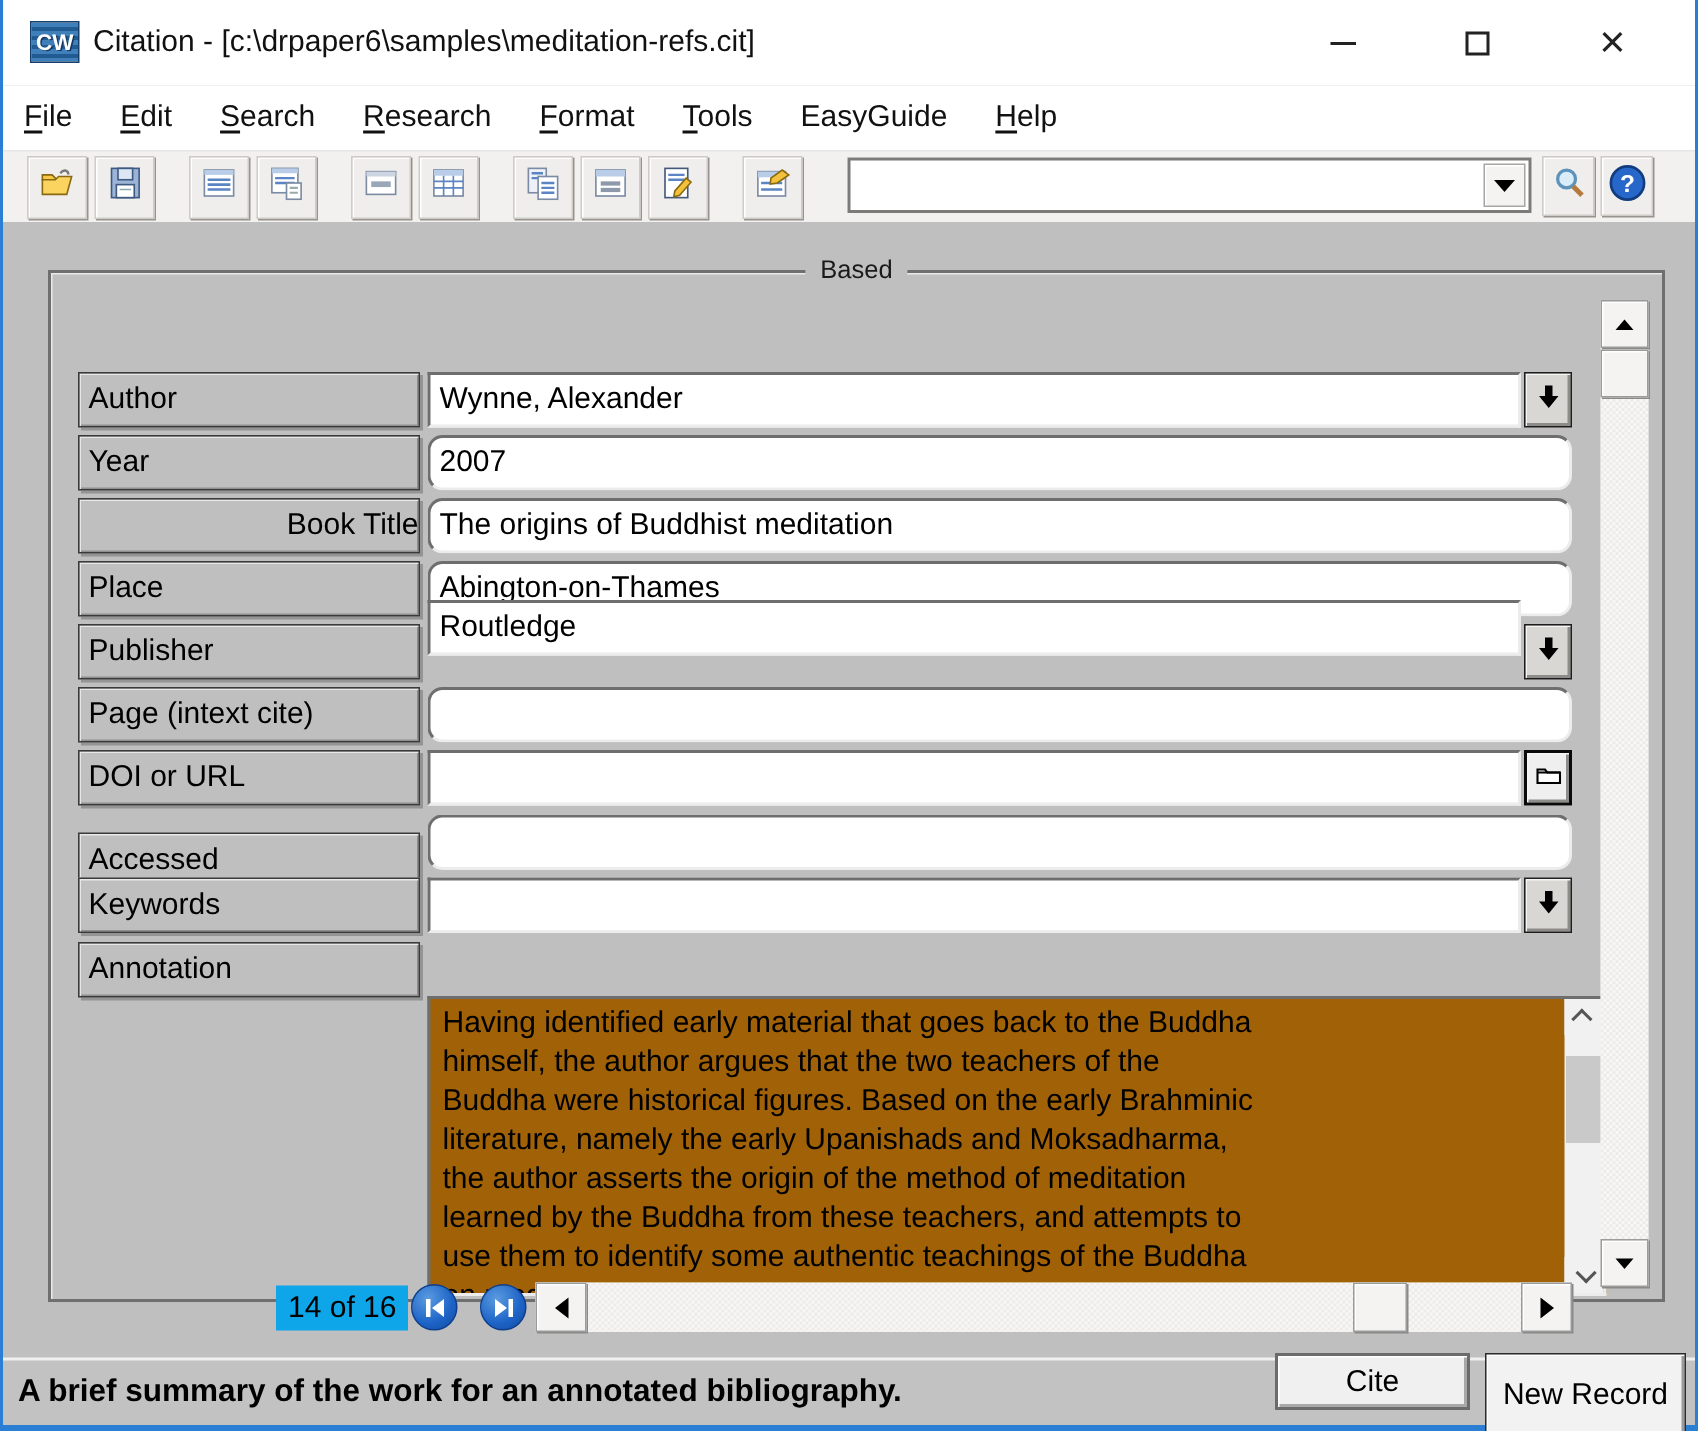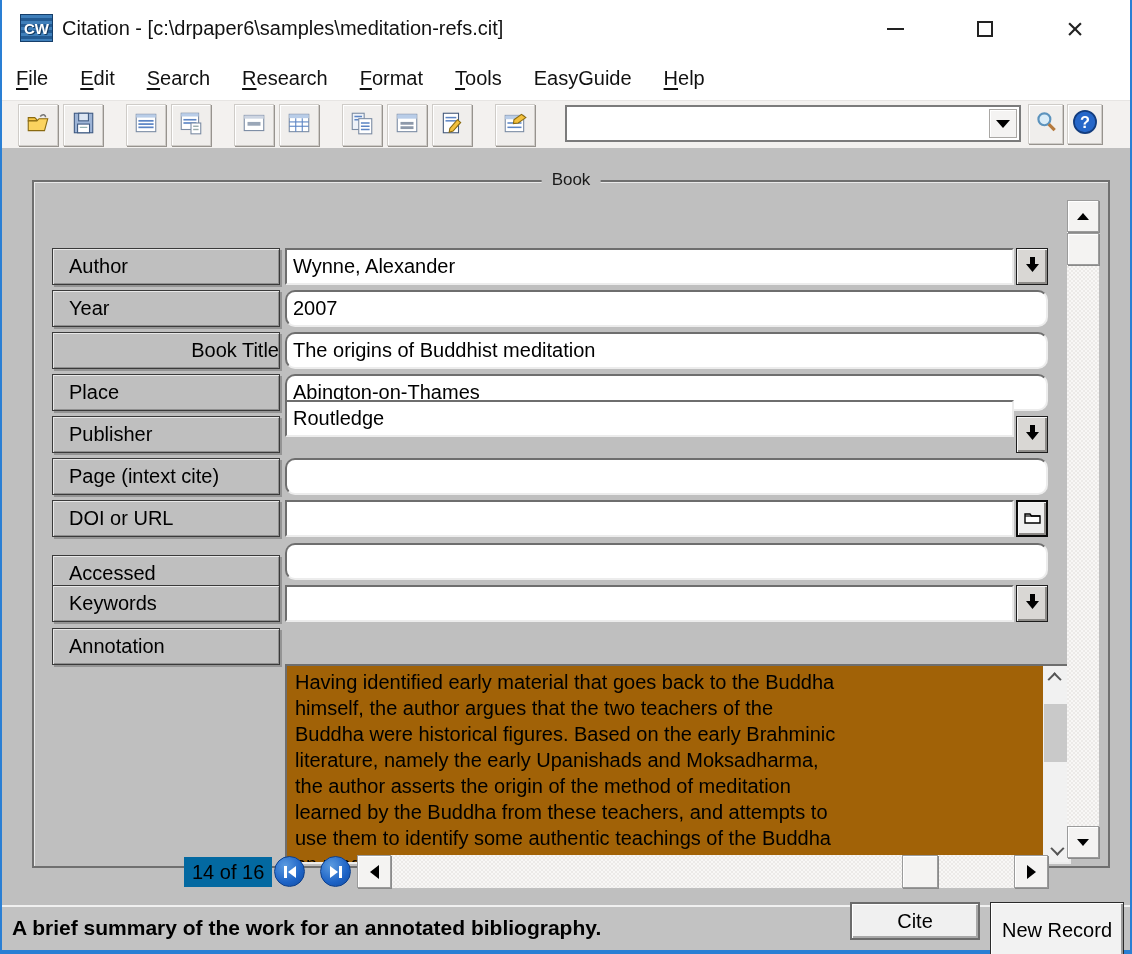--- a/index.html
+++ b/index.html
@@ -58,21 +58,21 @@
   
   .groupbox { position:absolute; left:30px; top:180px; width:1078px; height:688px;
               border:2px solid #6f6f6f; box-shadow:1px 1px 0 #e9e9e9 inset; }
   .groupbox-legend { position:absolute; top:-12px; left:50%; transform:translateX(-50%);
                      background:#bfbfbf; padding:0 10px; font-size:17px; color:#1a1a1a; }
 
   
   .field-label { position:absolute; left:18px; width:228px; height:37px; background:#bfbfbf;
                  border:1px solid #3a3a3a;
                  box-shadow: inset 1px 1px 0 #e8e8e8, inset -1px -1px 0 #8f8f8f, 2px 2px 0 #949494;
-                 font-size:20px; color:#000; line-height:34px; padding-left:16px; }
+                 font-size:20px; color:#000; line-height:34px; padding-left:6px; }
   .field-input { position:absolute; left:251px; height:37px; background:#fff;
                  border:2px solid; border-color:#6e6e6e #ececec #ececec #6e6e6e;
                  font-size:20px; color:#000; padding:0 6px;
                  font-family:"Liberation Sans","DejaVu Sans",sans-serif; outline:none; }
   .w-full { width:763px;border-radius:10px; }
   .w-btn  { width:729px; }
   .mini-btn { position:absolute; left:982px; width:32px; height:37px; background:#d9d7d4;
               border:1px solid #1d1d1d;
               box-shadow: inset 1px 1px 0 #f6f6f6, inset -2px -2px 0 #8e8c89;
               display:flex; align-items:center; justify-content:center; }
@@ -97,21 +97,21 @@
                                linear-gradient(45deg,#eceae8 25%,transparent 25%,transparent 75%,#eceae8 75%);
               background-size:4px 4px; background-position:0 0,2px 2px; }
   .sb-btn { position:absolute; background:#f4f3f2; border:1px solid #9b9b9b;
             box-shadow: inset 1px 1px 0 #fff, 1px 1px 0 #8a8a8a;
             display:flex; align-items:center; justify-content:center; }
   .sb-thumb { position:absolute; background:#f4f3f2; border:1px solid #9b9b9b;
               box-shadow: inset 1px 1px 0 #fff, 1px 1px 0 #8a8a8a; }
 
   
   .nav-pos { position:absolute; left:182px; top:857px; font-size:20px; color:#000;
-             background:#0369a1; padding:0 8px; line-height:30px; }
+             background:#0ea5e9; padding:0 8px; line-height:30px; }
   .nav-circle { position:absolute; top:856px; width:31px; height:31px; border-radius:50%;
                 background:radial-gradient(circle at 35% 30%, #5b9be0, #1d63c6 60%, #11durb4a9e);
                 background:radial-gradient(circle at 35% 30%, #5b9be0, #1d63c6 60%, #114a9e);
                 border:1px solid #0d3f8c; display:flex; align-items:center; justify-content:center; gap:1px; }
   .nav-bar { width:3px; height:12px; background:#fff; }
 
   
   .statusbar { position:absolute; left:0; right:0; top:905px; height:45px; background:#c2c2c2;
                border-top:2px solid #f0f0f0; }
   .status-text { position:absolute; left:10px; top:9px; font-size:21px; font-weight:bold; color:#000; }
@@ -264,21 +264,21 @@
         </svg></span>
   </div>
   <div class="tool-right" style="left:1065px;">
     <span><svg width="28" height="28" viewBox="0 0 24 24">
           <circle cx="12" cy="12" r="9.5" fill="#2667c9" stroke="#123c7e" stroke-width="1.5"></circle>
           <text x="12" y="17" text-anchor="middle" font-size="14" font-weight="bold" fill="#fff" font-family="Liberation Sans, DejaVu Sans, sans-serif">?</text>
         </svg></span>
   </div>
 
   <div class="groupbox">
-    <div class="groupbox-legend">Book</div>
+    <div class="groupbox-legend">Based</div>
 
     <div class="field-label" style="top:66px;">Author</div>
     <input class="field-input w-btn" style="top: 66px;" value="Wynne, Alexander">
     <div class="mini-btn" style="top:66px;">
         <span><svg width="15" height="17" viewBox="0 0 15 17">
             <path d="M5 1 h5 v7 h4 l-6.5 8 -6.5 -8 h4 z" fill="#000"></path>
           </svg></span>
       </div>
 
     <div class="field-label" style="top:108px;">Year</div>

